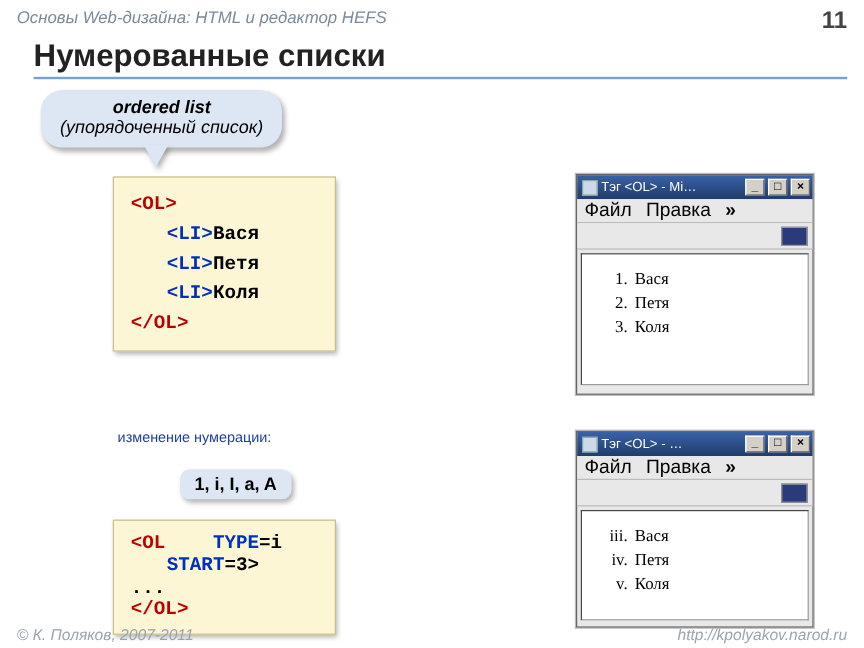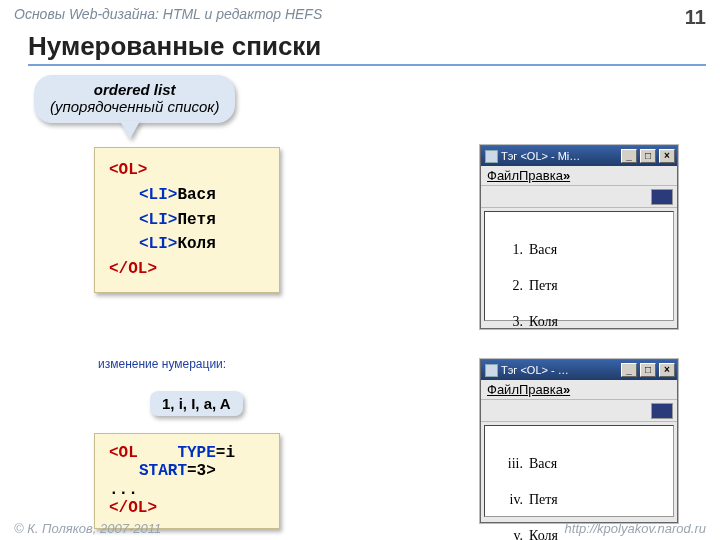--- a/index.html
+++ b/index.html
@@ -135,24 +135,23 @@
     text-align: center;
     line-height: 12px;
     font-weight: bold;
   }
   .menubar {
     height: 20px;
     background: #e8e8e8;
     display: flex;
     align-items: center;
     padding: 0 6px;
-    font-size: 13px;
-    gap: 0;
+    font-size: 16px;
+    gap: 12px;
     border-bottom: 1px solid #bbb;
-    text-decoration: underline;
   }
   .menubar .more { font-weight: bold; }
   .toolbar {
     height: 22px;
     background: #e8e8e8;
     border-bottom: 1px solid #bbb;
     display: flex; align-items: center; justify-content: flex-end;
     padding-right: 4px;
   }
   .toolbar .flag {
@@ -161,21 +160,21 @@
     background: #2a3a7a;
   }
   .viewport {
     background: #fff;
     margin: 3px;
     border: 1px inset #999;
     padding: 10px 8px 8px 16px;
     font-family: "Times New Roman", serif;
     font-size: 14px;
   }
-  .viewport .row { margin: 20px 0; }
+  .viewport .row { margin: 4px 0; }
   .viewport .num { display: inline-block; width: 28px; text-align: right; padding-right: 6px; }
   .footer {
     position: absolute;
     bottom: 4px;
     left: 14px; right: 14px;
     display: flex;
     color: #9aa5b0;
     font-size: 13px;
     font-style: italic;
   }

